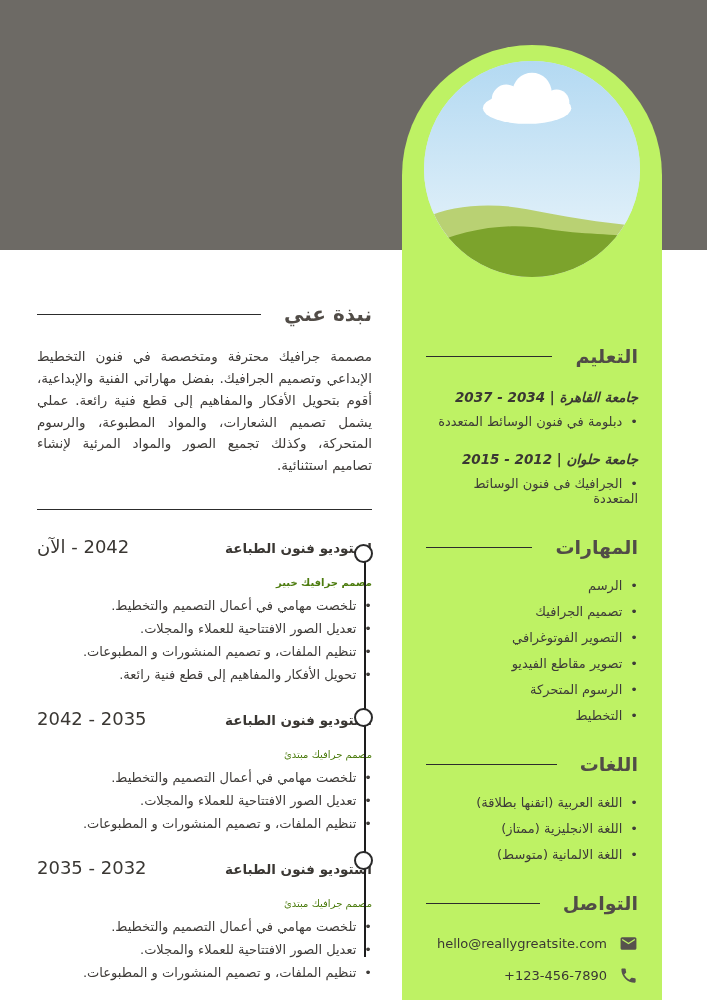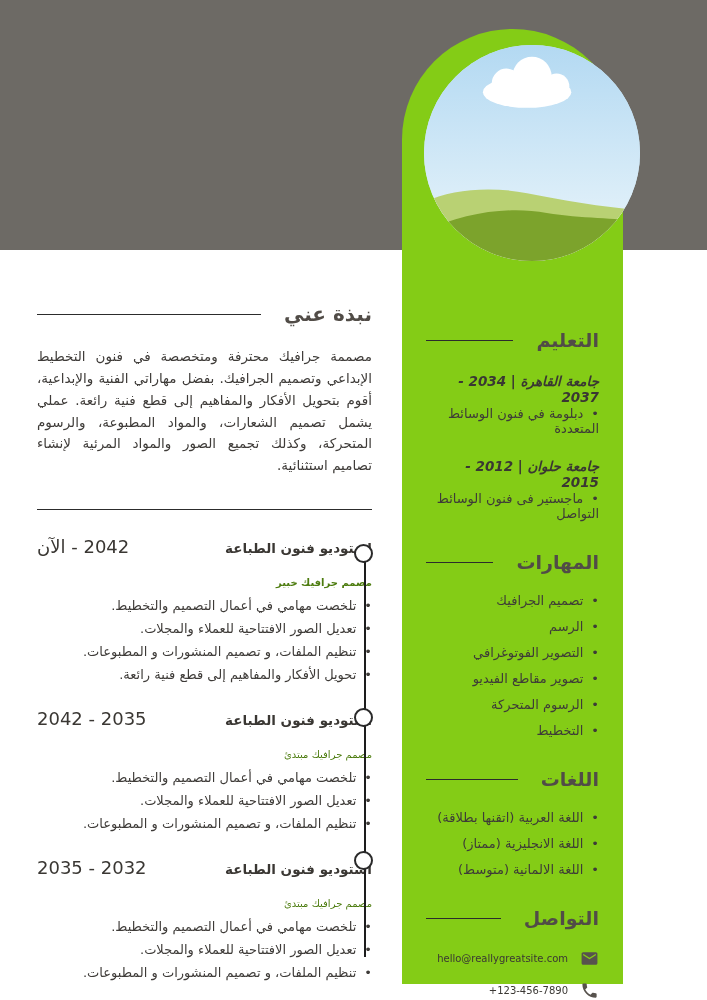--- a/index.html
+++ b/index.html
@@ -16,23 +16,23 @@
   
   .header-block {
     position: absolute; left: 0; top: 0;
     width: 707px; height: 250px;
     background: #6d6a65;
     z-index: 1;
   }
 
   
   .sidebar {
-    position: absolute; left: 402px; top: 29px;
-    width: 221px; height: 955px;
-    background: #84cc16;
+    position: absolute; left: 402px; top: 45px;
+    width: 260px; height: 955px;
+    background: #bef264;
     border-radius: 130px 130px 0 0;
     z-index: 2;
   }
   .photo {
     position: absolute; top: 16px; left: 22px;
     width: 216px; height: 216px;
     border-radius: 50%;
     overflow: hidden;
     background: #cfe9f7;
   }
@@ -50,33 +50,33 @@
   .sec-title h2 {
     margin: 0;
     font-size: 19px; font-weight: bold;
     color: #514c47;
     white-space: nowrap;
   }
   .sec-title .rule { flex: 1; height: 1px; background: #2c2c2c; }
 
   .edu-item { margin-top: 22px; }
   .edu-school { font-size: 13.5px; font-weight: bold; color: #3a3733; font-style: italic; }
-  .bullet-line { margin-top: 1px; font-size: 13px; color: #3e3b38; }
+  .bullet-line { margin-top: 9px; font-size: 13px; color: #3e3b38; }
   .bullet-line::before { content: "•"; margin-left: 8px; }
 
   .side-list { list-style: none; margin: 20px 0 0; padding: 0; }
   .side-list li { font-size: 13px; margin-bottom: 11px; color: #3e3b38; }
   .side-list li::before { content: "•"; margin-left: 8px; }
 
   .contact-list { margin-top: 20px; }
   .contact-row {
     display: flex; align-items: center; gap: 12px;
     margin-top: 13px;
   }
-  .contact-row .txt { font-size: 10px; color: #3a3733; direction: ltr; margin-left: 40px; }
+  .contact-row .txt { font-size: 13px; color: #3a3733; direction: ltr; margin-left: 40px; }
   .cicon { width: 19px; height: 19px; flex: 0 0 auto; }
   .cicon svg { display: block; width: 100%; height: 100%; fill: #57524d; }
 
   
   .main {
     position: absolute; left: 37px; top: 302px;
     width: 335px;
     z-index: 3;
   }
   .main .sec-title h2 { font-size: 20px; }
@@ -149,32 +149,32 @@
       <div class="sec-title">
         <h2>التعليم</h2>
         <span class="rule"></span>
       </div>
       <div class="edu-item">
         <div class="edu-school">جامعة القاهرة  |  2034 - 2037</div>
         <div class="bullet-line">دبلومة في فنون الوسائط المتعددة</div>
       </div>
       <div class="edu-item">
         <div class="edu-school">جامعة حلوان  |  2012 - 2015</div>
-        <div class="bullet-line">ماجستير فى فنون الوسائط التواصل</div>
+        <div class="bullet-line">الجرافيك فى فنون الوسائط المتعددة</div>
       </div>
     </section>
 
     <section class="side-sec">
       <div class="sec-title">
         <h2>المهارات</h2>
         <span class="rule"></span>
       </div>
       <ul class="side-list">
+        <li>الرسم</li>
         <li>تصميم الجرافيك</li>
-        <li>الرسم</li>
         <li>التصوير الفوتوغرافي</li>
         <li>تصوير مقاطع الفيديو</li>
         <li>الرسوم المتحركة</li>
         <li>التخطيط</li>
       </ul>
     </section>
 
     <section class="side-sec">
       <div class="sec-title">
         <h2>اللغات</h2>

